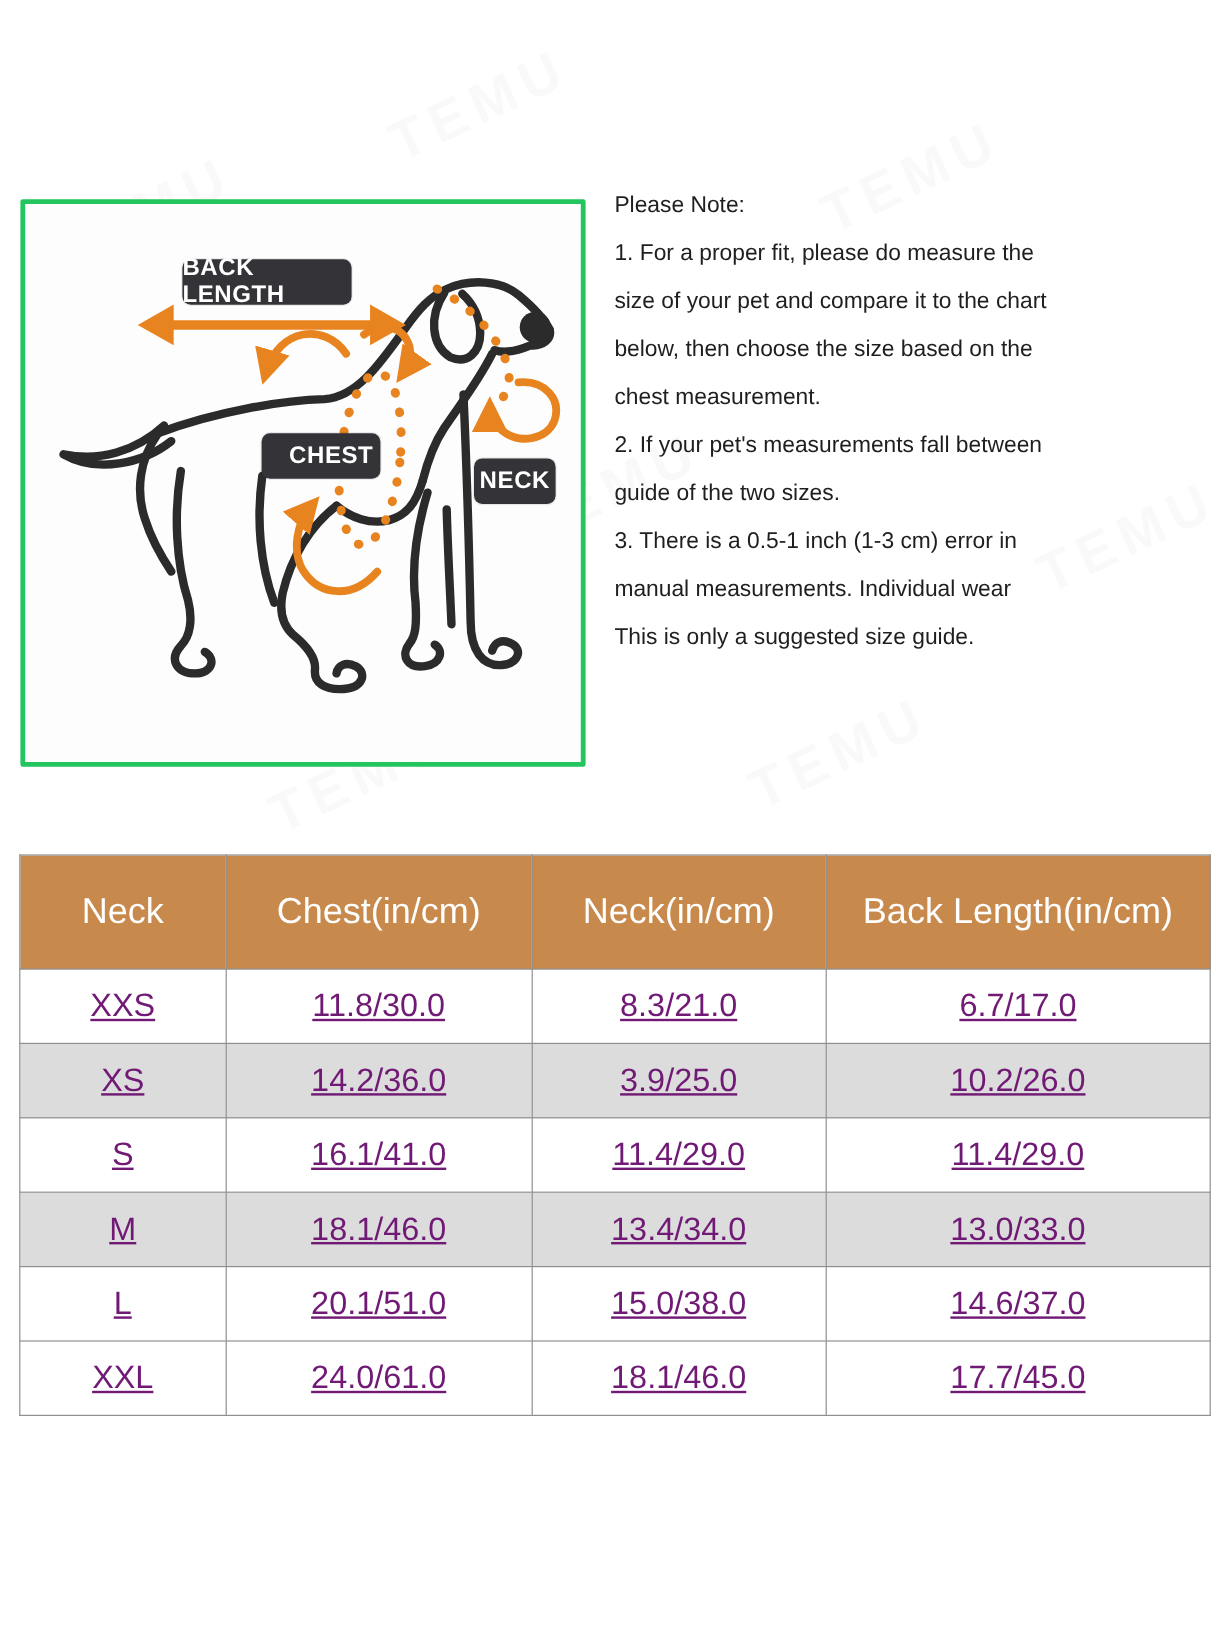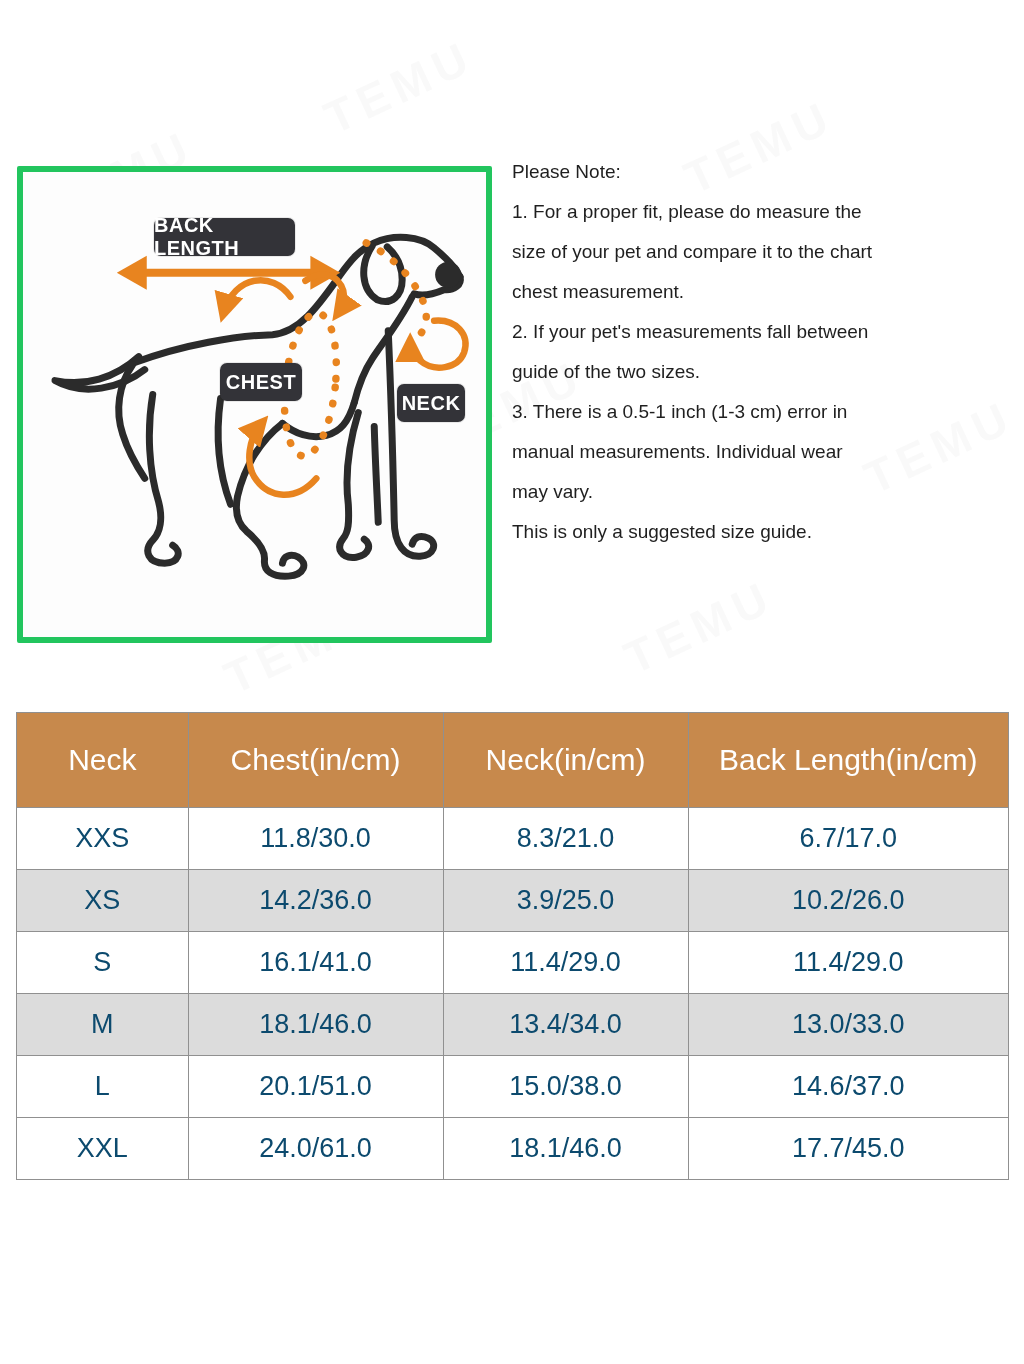--- a/index.html
+++ b/index.html
@@ -10,52 +10,52 @@
   }
   
   .wm{
     position:absolute;font-size:46px;font-weight:bold;letter-spacing:7px;
     color:#777;opacity:.04;transform:rotate(-25deg);pointer-events:none;
     user-select:none;
   }
   
   .diagram-box{
     position:absolute;left:17px;top:166px;width:463px;height:465px;
-    border:6px solid #22c55e;background:#fdfdfd;border-radius:2px;
+    border:4px solid #22c55e;background:#fdfdfd;border-radius:2px;
   }
   .diagram-box svg{position:absolute;left:0;top:0;}
   .measure-label{
     position:absolute;background:var(--label-bg,#333338);color:#fff;
     font-weight:bold;font-size:20px;letter-spacing:.5px;border-radius:7px;
     display:flex;align-items:center;justify-content:center;
     box-shadow:0 0 0 1px rgba(0,0,0,.08);
   }
   .lbl-back{left:131px;top:46px;width:141px;height:38px;}
-  .lbl-chest{left:197px;top:191px;width:82px;height:38px;}
+  .lbl-chest{left:197px;top:191px;width:82px;height:38px;padding-left:17px;}
   .lbl-neck{left:374px;top:191px;width:68px;height:38px;margin-top:21px;}
   
   .notes{
     position:absolute;left:512px;top:152px;width:502px;
     font-size:19px;line-height:40px;color:#1f1f1f;
   }
   .note-line{white-space:nowrap;}
   
   .size-table{
     position:absolute;left:16px;top:712px;width:993px;
     border-collapse:collapse;table-layout:fixed;
   }
   .size-table th,.size-table td{
     border:1px solid var(--table-border,#909090);
     text-align:center;vertical-align:middle;padding:0;
   }
   .size-table th{
     background:var(--header-bg,#C7894C);color:var(--header-text,#fff);
     font-weight:normal;font-size:30px;height:94px;
   }
-  .size-table td{font-size:27px;color:#0c4a6e;height:61px;background:#fff;}
+  .size-table td{font-size:27px;color:#701a75;height:61px;background:#fff;text-decoration:underline;}
   .size-table tr.alt td{background:var(--row-alt,#DCDCDC);margin-left:21px;}
   .col-size{width:17.3%;}.col-chest{width:25.7%;}
   .col-neck{width:24.7%;}.col-back{width:32.3%;}
 </style>
 </head>
 <body>
 
 <span class="wm" style="left:40px;top:150px">TEMU</span>
 <span class="wm" style="left:320px;top:60px">TEMU</span>
 <span class="wm" style="left:680px;top:120px">TEMU</span>
@@ -121,26 +121,26 @@
   <div class="measure-label lbl-back">BACK LENGTH</div>
   <div class="measure-label lbl-chest">CHEST</div>
   <div class="measure-label lbl-neck">NECK</div>
 </div>
 
 <div class="notes">
   <div class="note-line">Please Note:</div>
   <div>
       <div class="note-line">1. For a proper fit, please do measure the</div>
       <div class="note-line">size of your pet and compare it to the chart</div>
+      <div class="note-line">below, then choose the size based on the</div>
       <div class="note-line">chest measurement.</div>
       <div class="note-line">2. If your pet's measurements fall between</div>
       <div class="note-line">guide of the two sizes.</div>
       <div class="note-line">3. There is a 0.5-1 inch (1-3 cm) error in</div>
       <div class="note-line">manual measurements. Individual wear</div>
-      <div class="note-line">may vary.</div>
       <div class="note-line">This is only a suggested size guide.</div>
     </div>
 </div>
 
 <table class="size-table">
   <colgroup>
     <col class="col-size">
       <col class="col-chest">
       <col class="col-neck">
       <col class="col-back">

